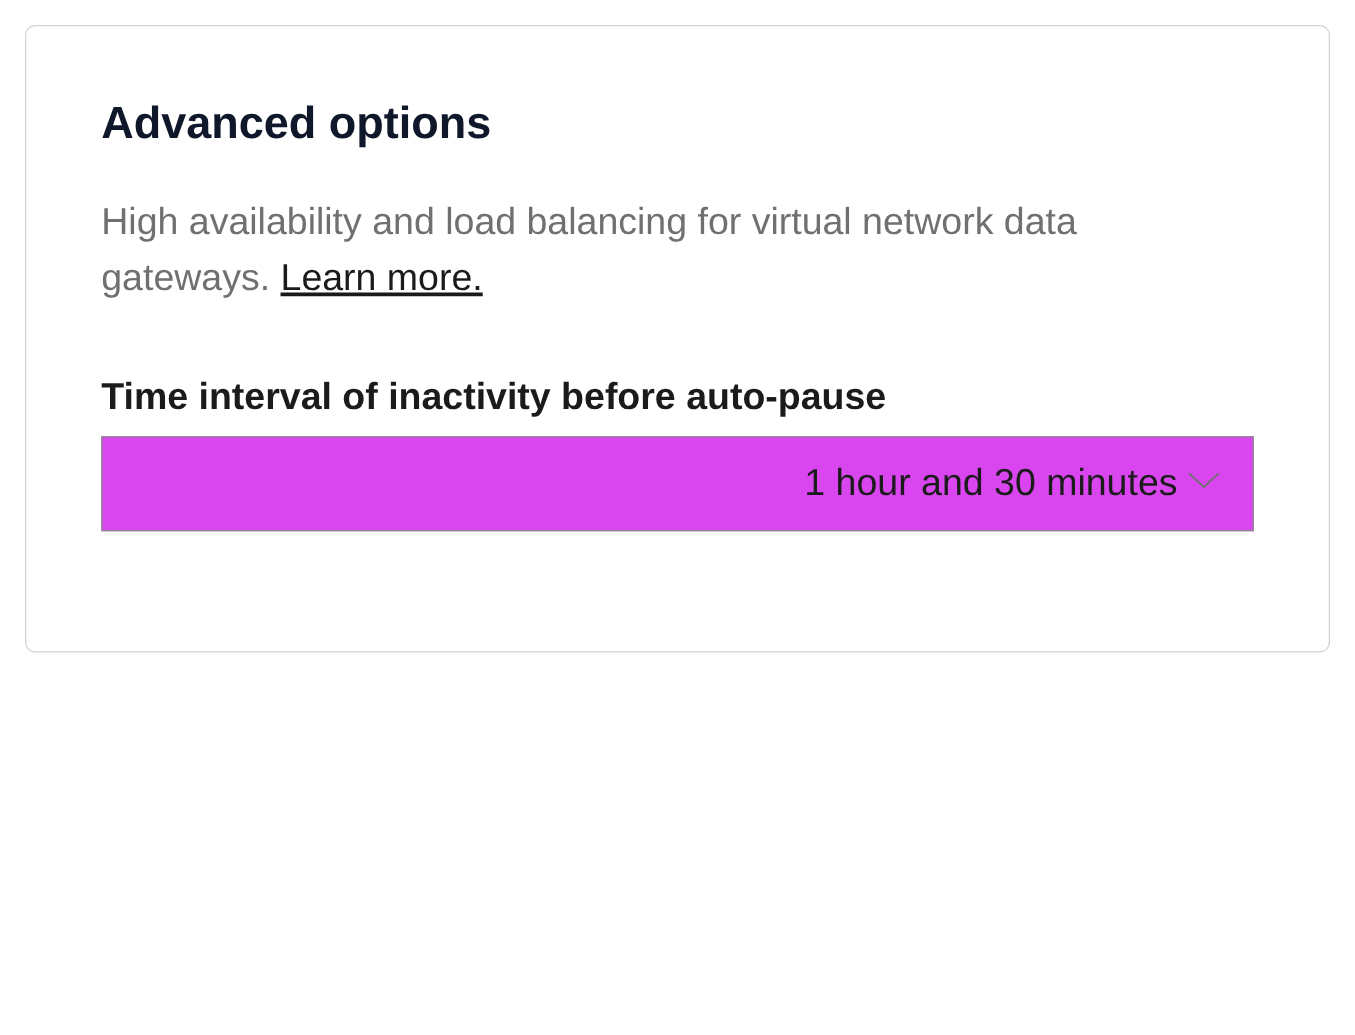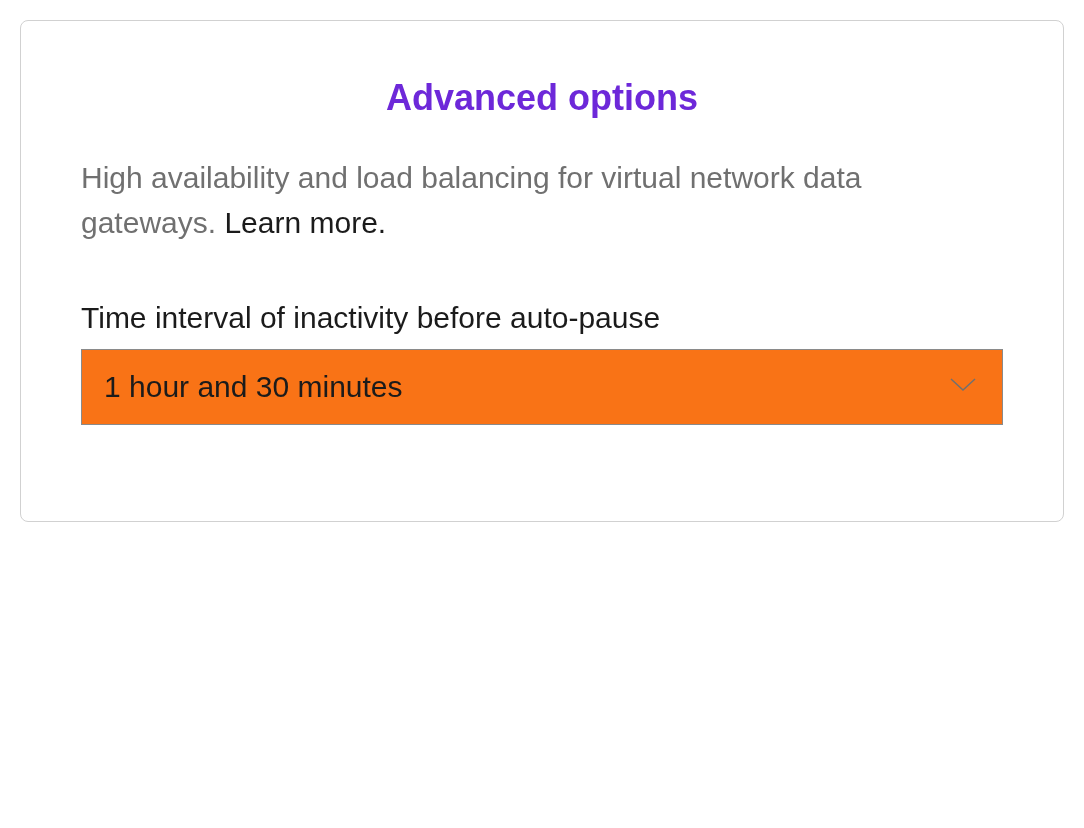--- a/index.html
+++ b/index.html
@@ -16,54 +16,54 @@
     }
     .card {
       border: 1px solid #d1d1d1;
       border-radius: 8px;
       padding: 56px 60px 48px 60px;
       width: 100%;
     }
     .section-title {
       font-size: 36px;
       font-weight: 700;
-      color: #6d28d9;
+      color: #0f172a;
       margin-bottom: 36px;
-      text-align: center;
     }
     .description {
       font-size: 30px;
       color: #707070;
       line-height: 1.5;
       margin-bottom: 56px;
     }
     .description .link {
       color: #1b1b1b;
+      text-decoration: underline;
       cursor: pointer;
     }
     .field-label {
       font-size: 30px;
-      font-weight: 400;
+      font-weight: 700;
       color: #1b1b1b;
       margin-bottom: 14px;
     }
     .select-wrapper {
       position: relative;
       margin-bottom: 48px;
     }
     .select {
       width: 100%;
       border: 1px solid #8a8a8a;
       padding: 20px 60px 20px 22px;
       font-size: 30px;
       color: #1b1b1b;
-      background: #f97316;
+      background: #d946ef;
       cursor: pointer;
       font-family: inherit;
-      text-align: left;
+      text-align: right;
       display: flex;
       align-items: center;
       justify-content: space-between;
     }
     .select-text {
       flex: 1;
     }
     .chevron {
       position: absolute;
       right: 26px;

